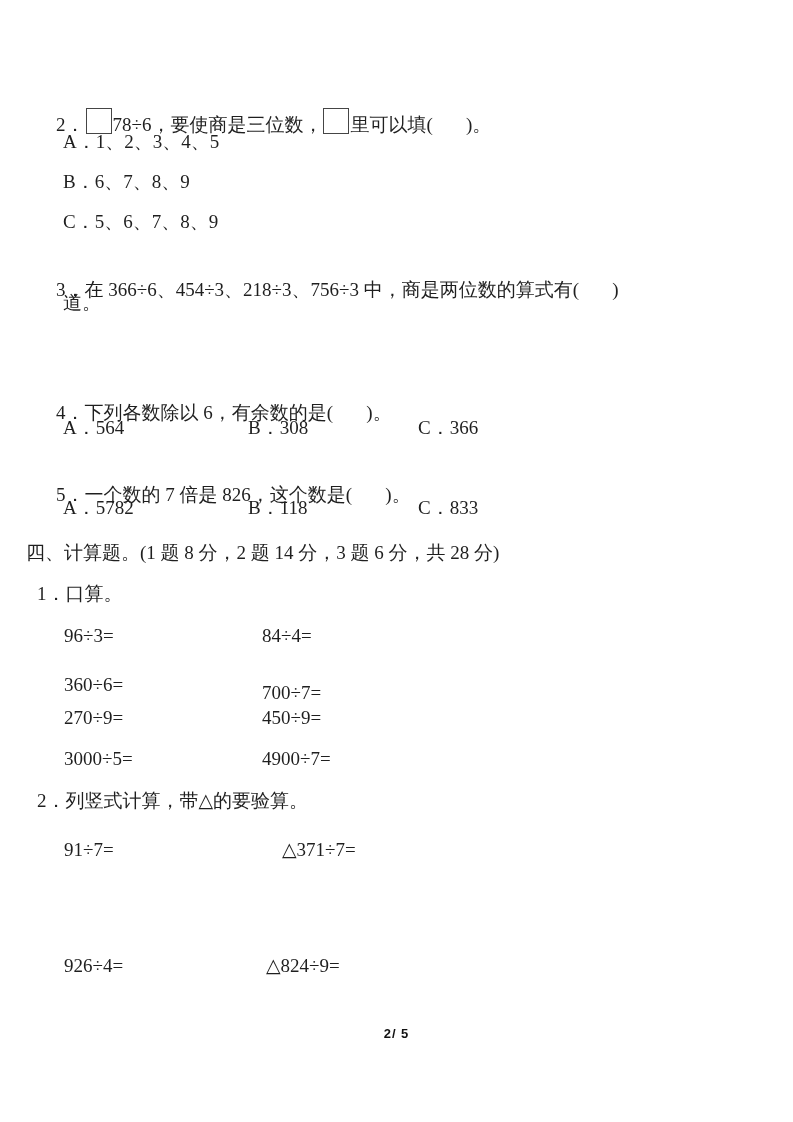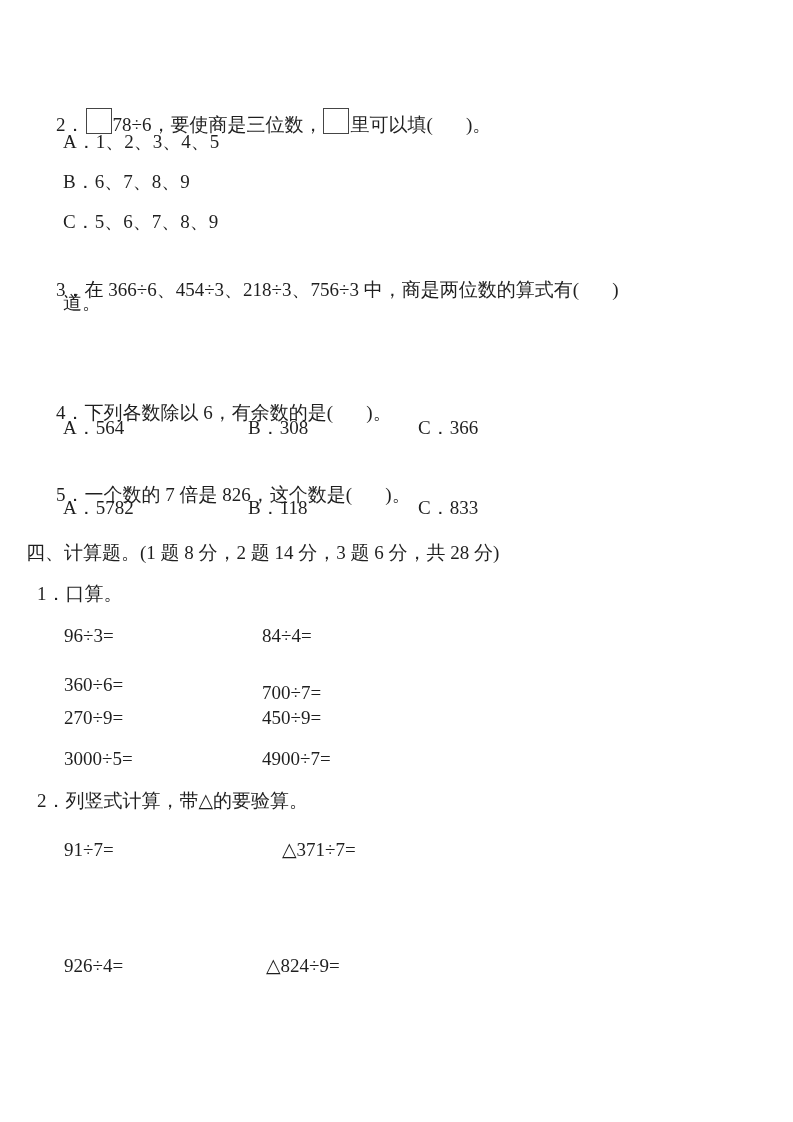--- a/index.html
+++ b/index.html
@@ -98,14 +98,15 @@
   <div class="row" style="left:37px; top:788px;">2．列竖式计算，带△的要验算。</div>
   <div class="row full" style="top:837px;">
     <span class="col" style="left:64px;">91÷7=</span>
     <span class="col" style="left:266px;margin-left:16px;">△371÷7=</span>
   </div>
   <div class="row full" style="top:953px;">
     <span class="col" style="left:64px;">926÷4=</span>
     <span class="col" style="left:266px;text-align:center;">△824÷9=</span>
   </div>
 
+  <div class="footer">2/ 5</div>
 
 </div>
 
 </body></html>

